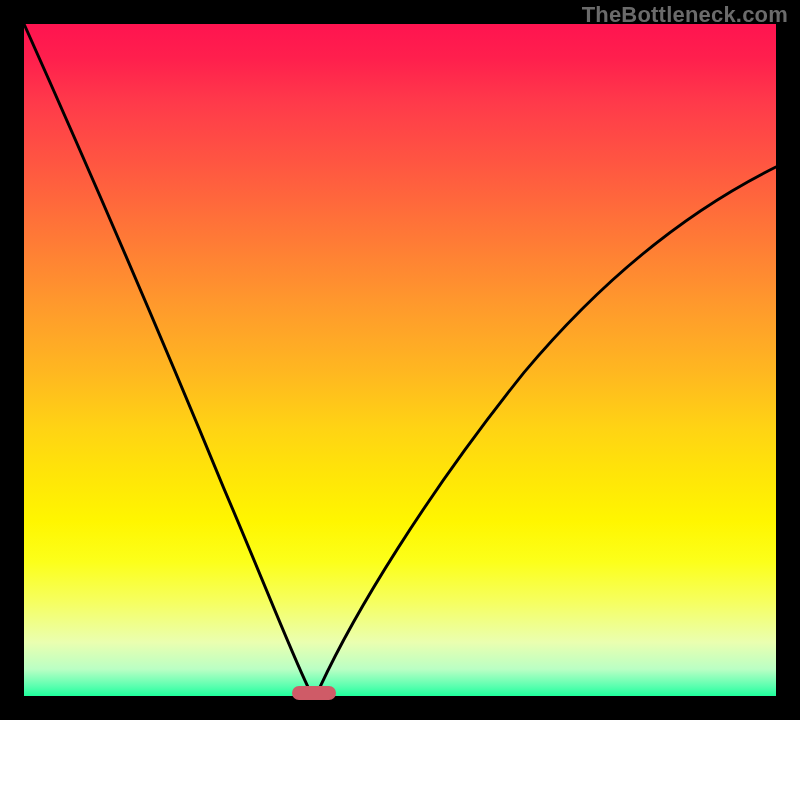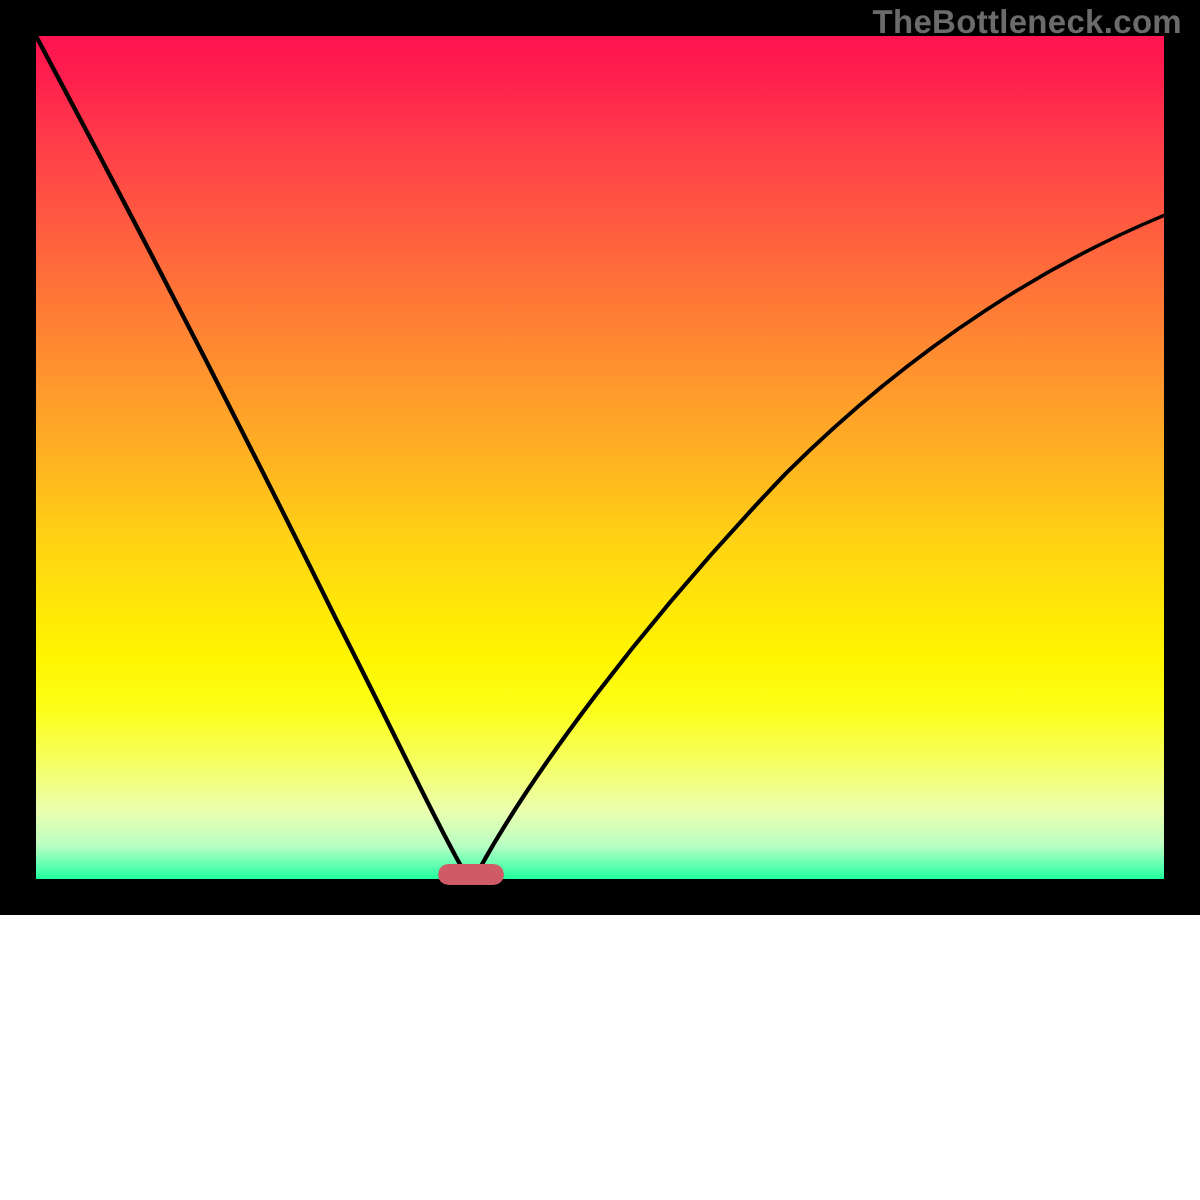--- a/index.html
+++ b/index.html
@@ -6,21 +6,21 @@
     margin: 0;
     padding: 0;
     width: 800px;
     height: 800px;
     overflow: hidden;
     font-family: Arial, Helvetica, sans-serif;
   }
   .frame {
     position: relative;
     width: 800px;
-    height: 610px;
+    height: 720px;
     box-sizing: border-box;
     border: 24px solid #000;
     background: linear-gradient(
       to bottom,
       #ff1450 0%,
       #ff1f4d 5%,
       #ff3b4a 12%,
       #ff5a40 22%,
       #ff7a36 32%,
       #ff9a2c 42%,

